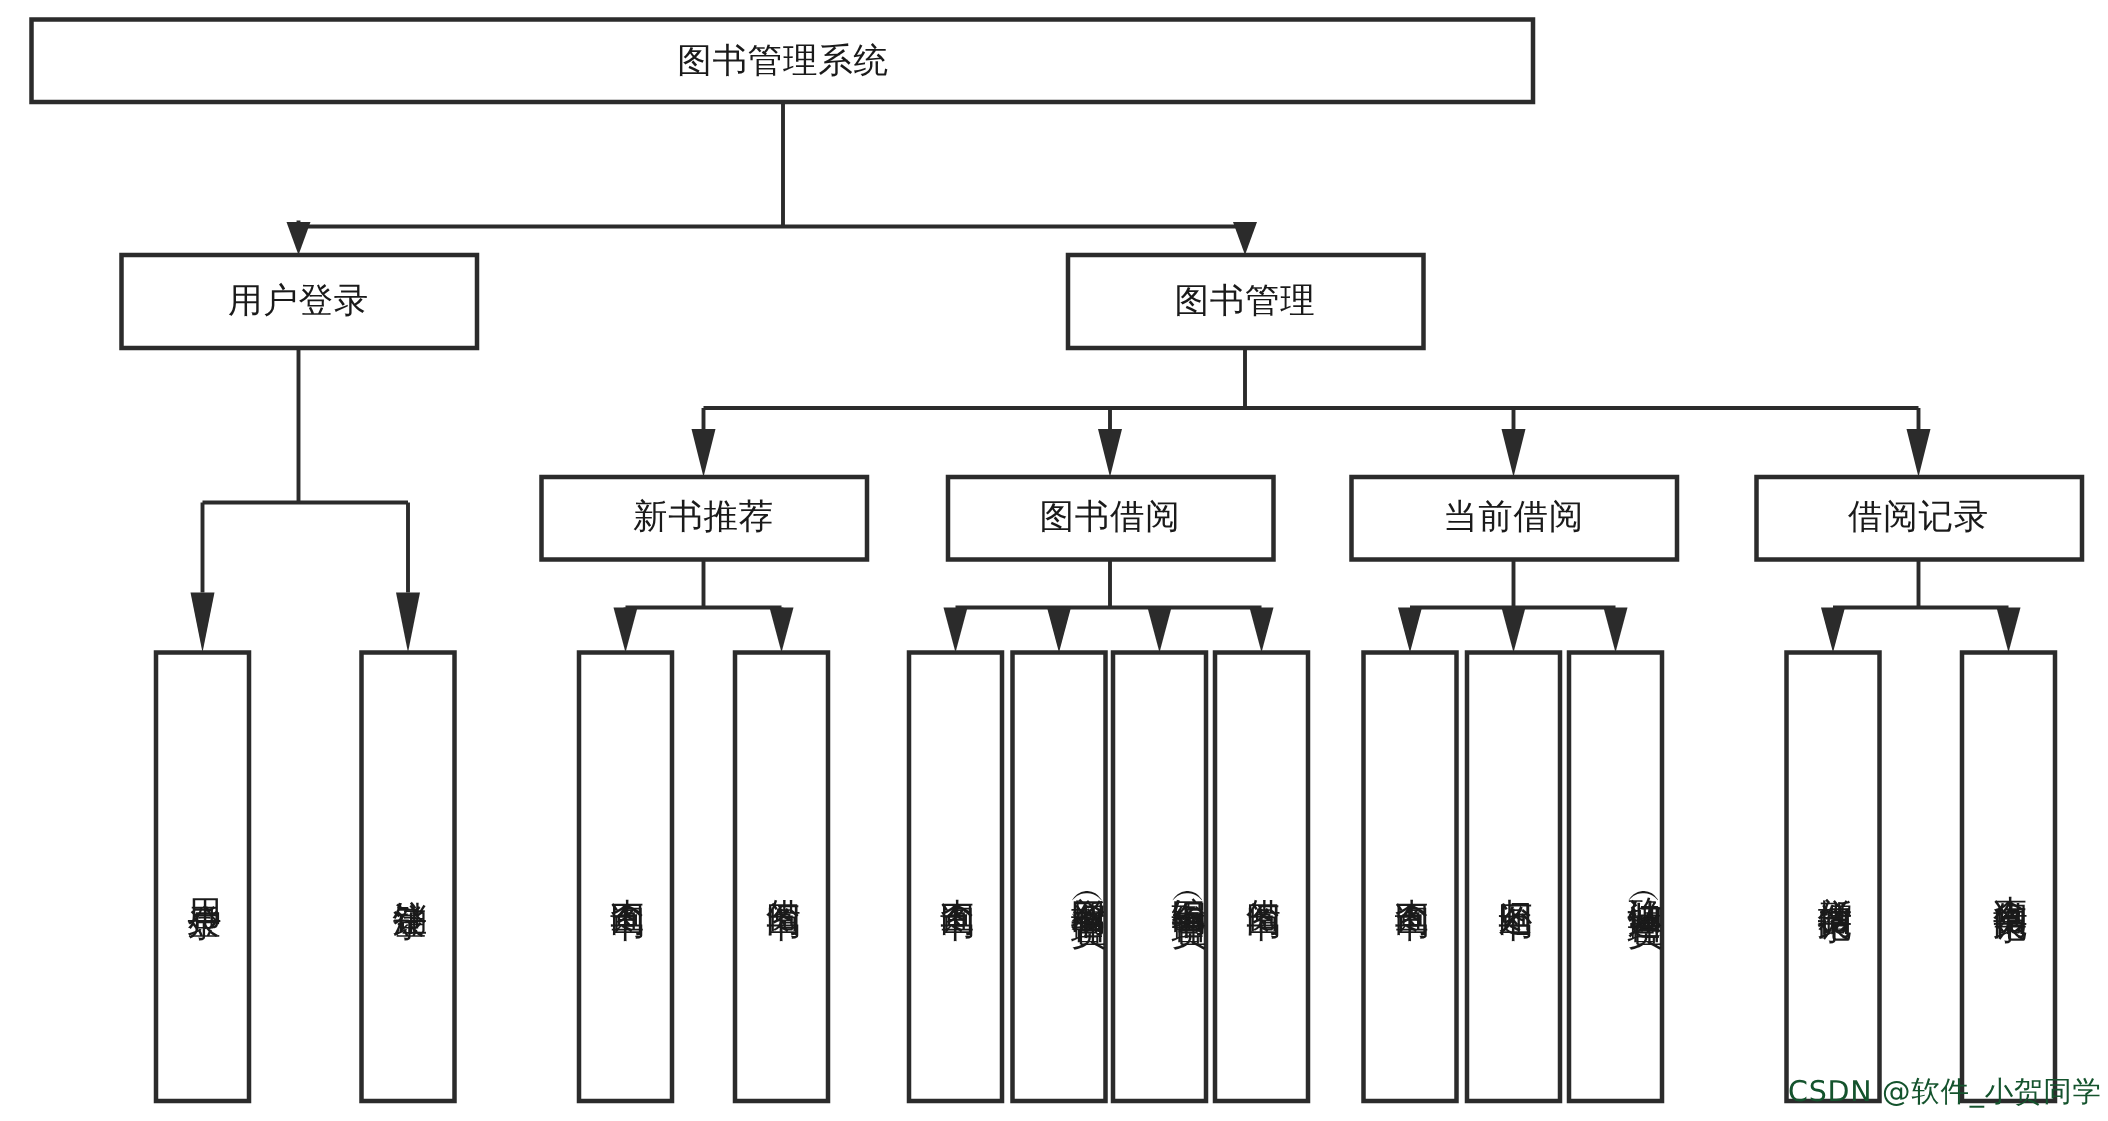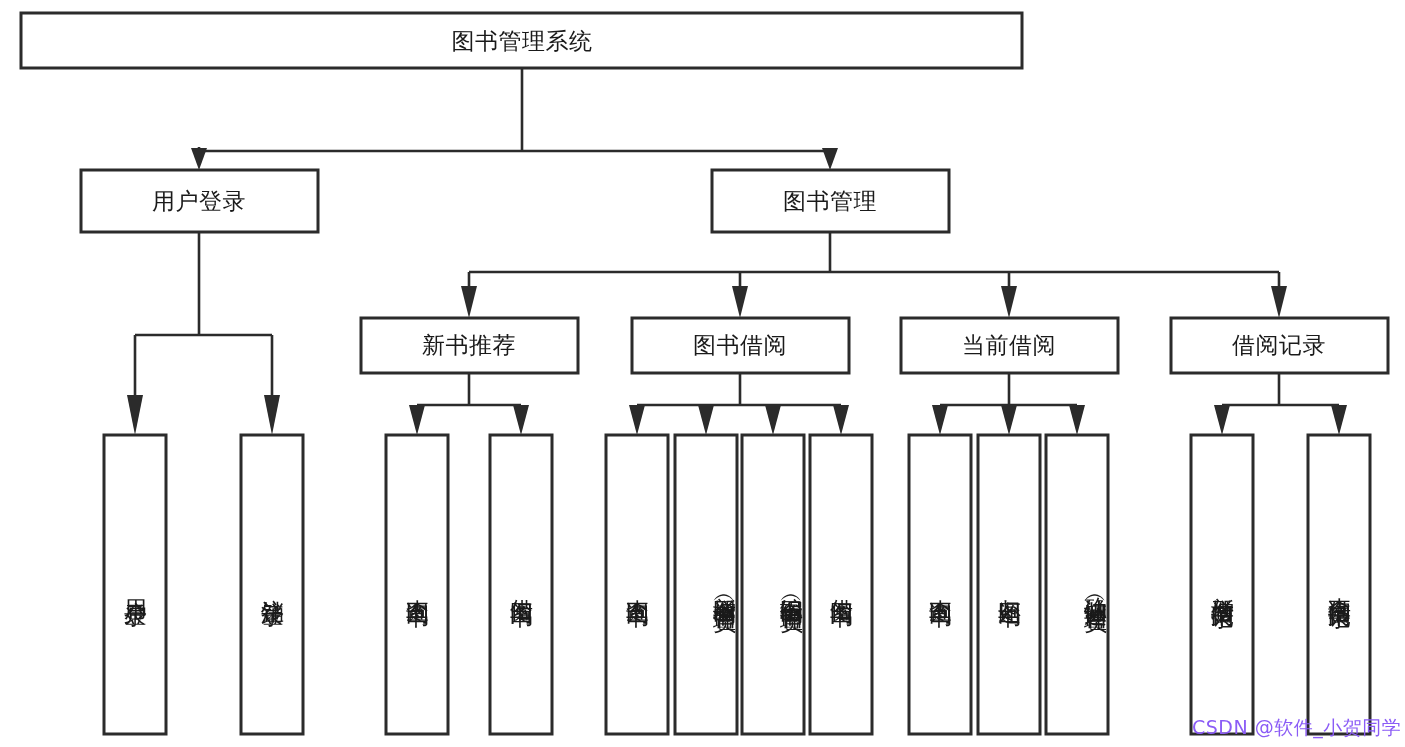--- a/index.html
+++ b/index.html
@@ -63,21 +63,21 @@
     letter-spacing: 2px;
     white-space: nowrap;
     text-align: center;
     pointer-events: none;
     user-select: none;
   }
   .watermark {
     position: absolute;
     font-family: "DejaVu Sans", "Liberation Sans", sans-serif;
     font-size: 19px;
-    color: #8b5cf6;
+    color: #14532d;
     white-space: nowrap;
     letter-spacing: 0.5px;
   }
 </style>
 </head>
 <body>
 
 <div id="diagram-root">
 
   <svg class="canvas" viewBox="0 0 1405 747" xmlns="http://www.w3.org/2000/svg">

